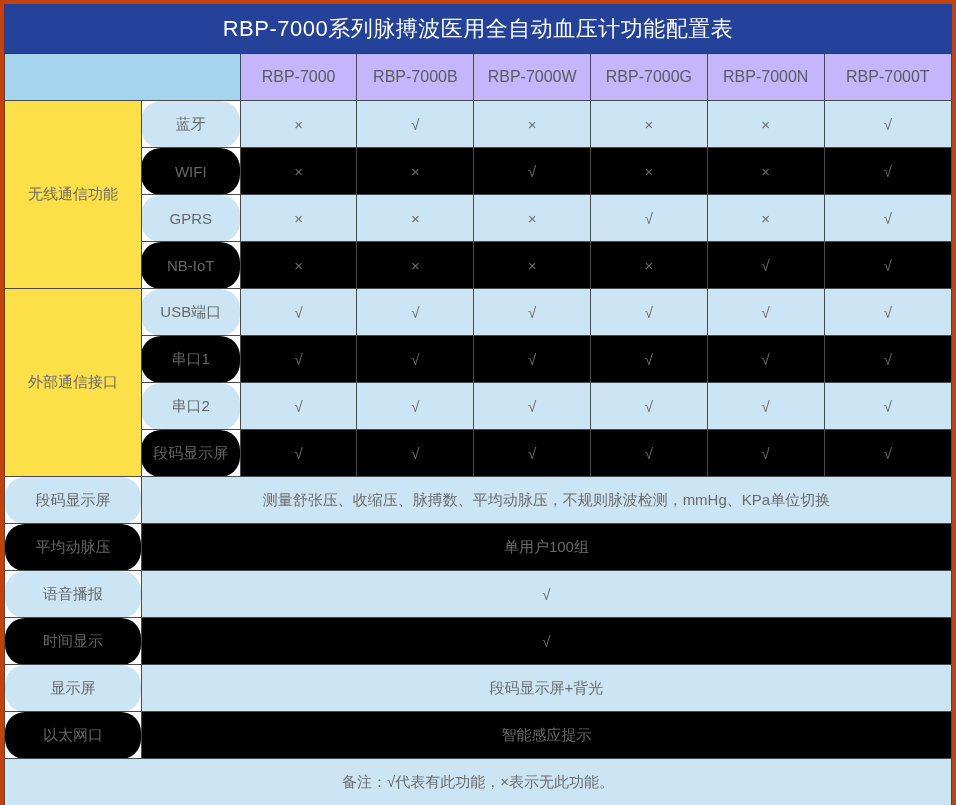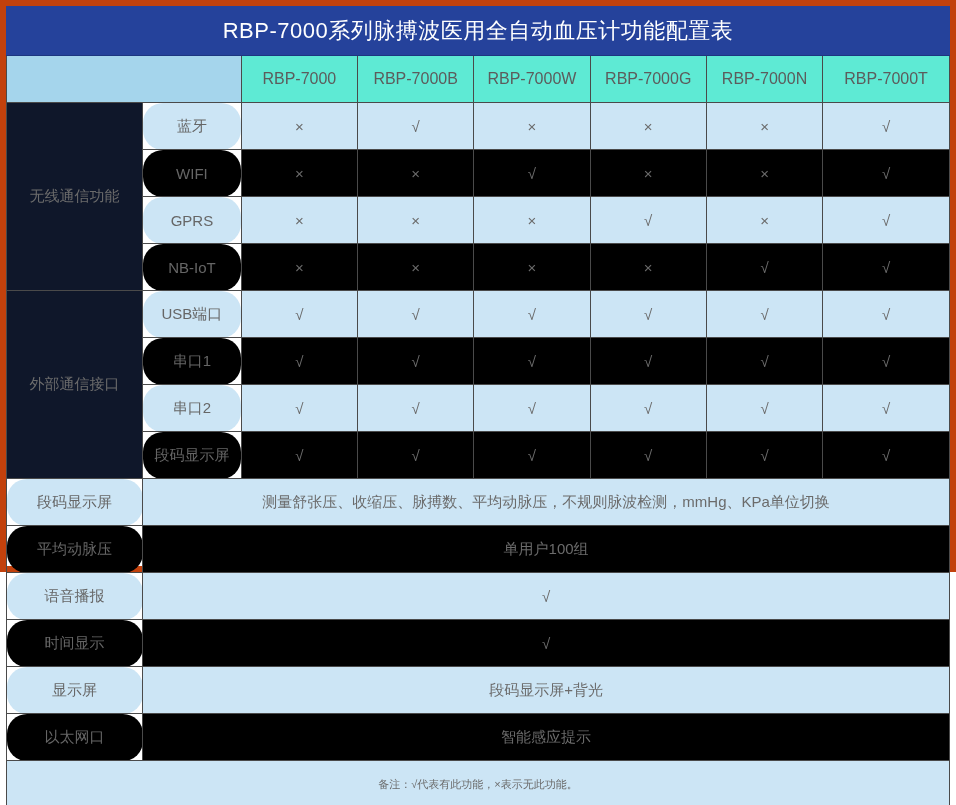--- a/index.html
+++ b/index.html
@@ -10,23 +10,23 @@
   }
   body {
     width: 956px;
     height: 805px;
     font-family: "Liberation Sans", "DejaVu Sans", sans-serif;
     overflow: hidden;
   }
 
   .table-wrap {
     width: 956px;
-    height: 572px;
+    height: 805px;
     box-sizing: border-box;
-    border: 6px solid #c2410c;
+    border: 4px solid #c2410c;
   }
 
   table.spec {
     width: 100%;
     height: 100%;
     border-collapse: collapse;
     table-layout: fixed;
   }
 
   table.spec td, table.spec th {
@@ -45,33 +45,33 @@
     font-size: 22px;
     font-weight: bold;
     height: 48px;
     letter-spacing: 0.5px;
     border-color: #25429b !important;
     border-bottom: 1px solid #1d3680 !important;
   }
 
   
   .colhead {
-    background: #5eead4;
+    background: #c4b5fd;
     height: 46px;
     font-size: 16px;
     font-weight: bold;
     color: #5c5c5c !important;
   }
   .colhead-blank {
     background: #a5d5ec;
   }
 
   
   .group-cell {
-    background: #0f172a;
+    background: #fde047;
     font-size: 15px;
     color: #6b6b6b !important;
   }
 
   .rowlabel {
     font-size: 15px;
     border-radius: 20px;
   }
 
   
@@ -83,21 +83,21 @@
     color: #6b6b6b !important;
   }
 
   .wide-text {
     font-size: 15px;
     color: #6b6b6b !important;
   }
 
   .remark {
     background: #cce5f5;
-    font-size: 11px;
+    font-size: 15px;
     color: #6b6b6b !important;
     height: 47px;
   }
 
   .body-row { height: 47px; }
 
   
   col.c-group  { width: 130px; }
   col.c-label  { width: 94px; }
   col.c-model  { width: 111px; }

